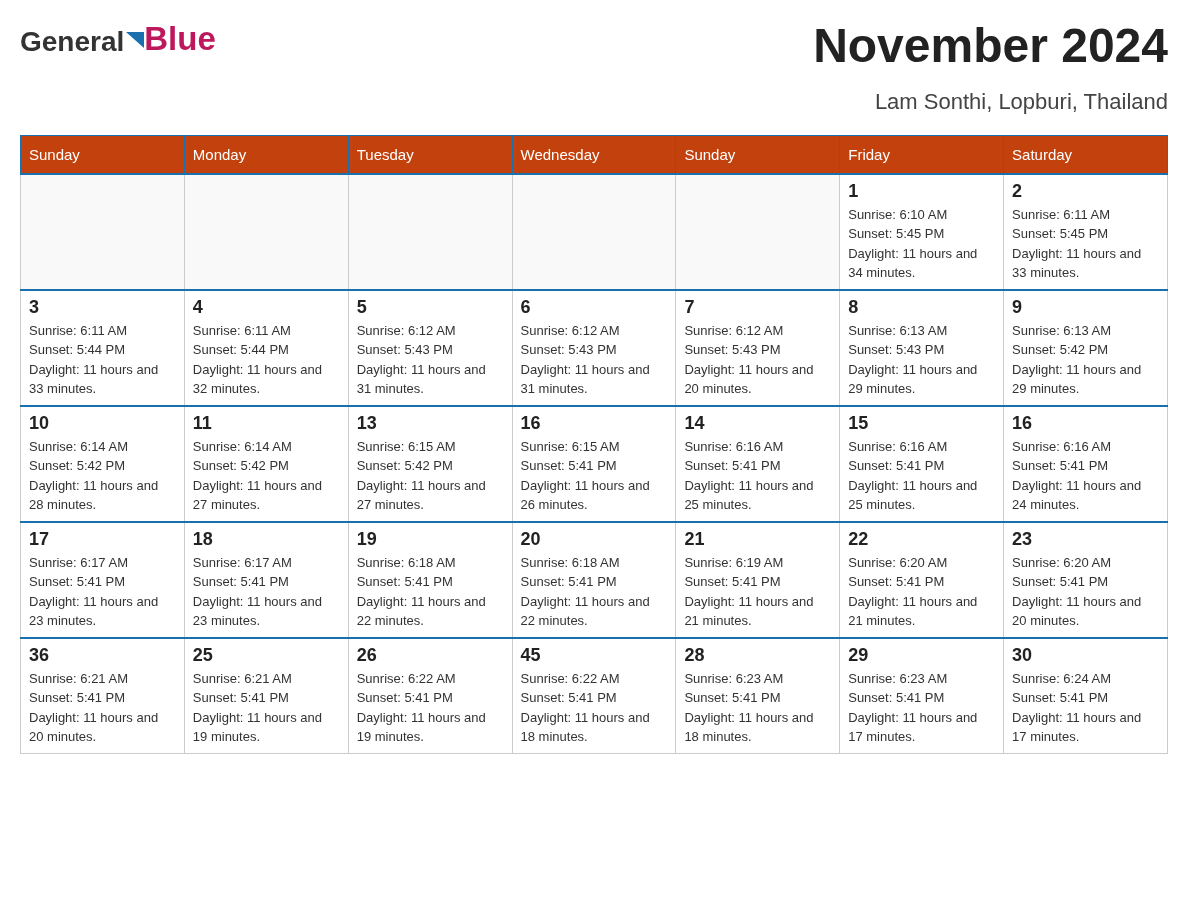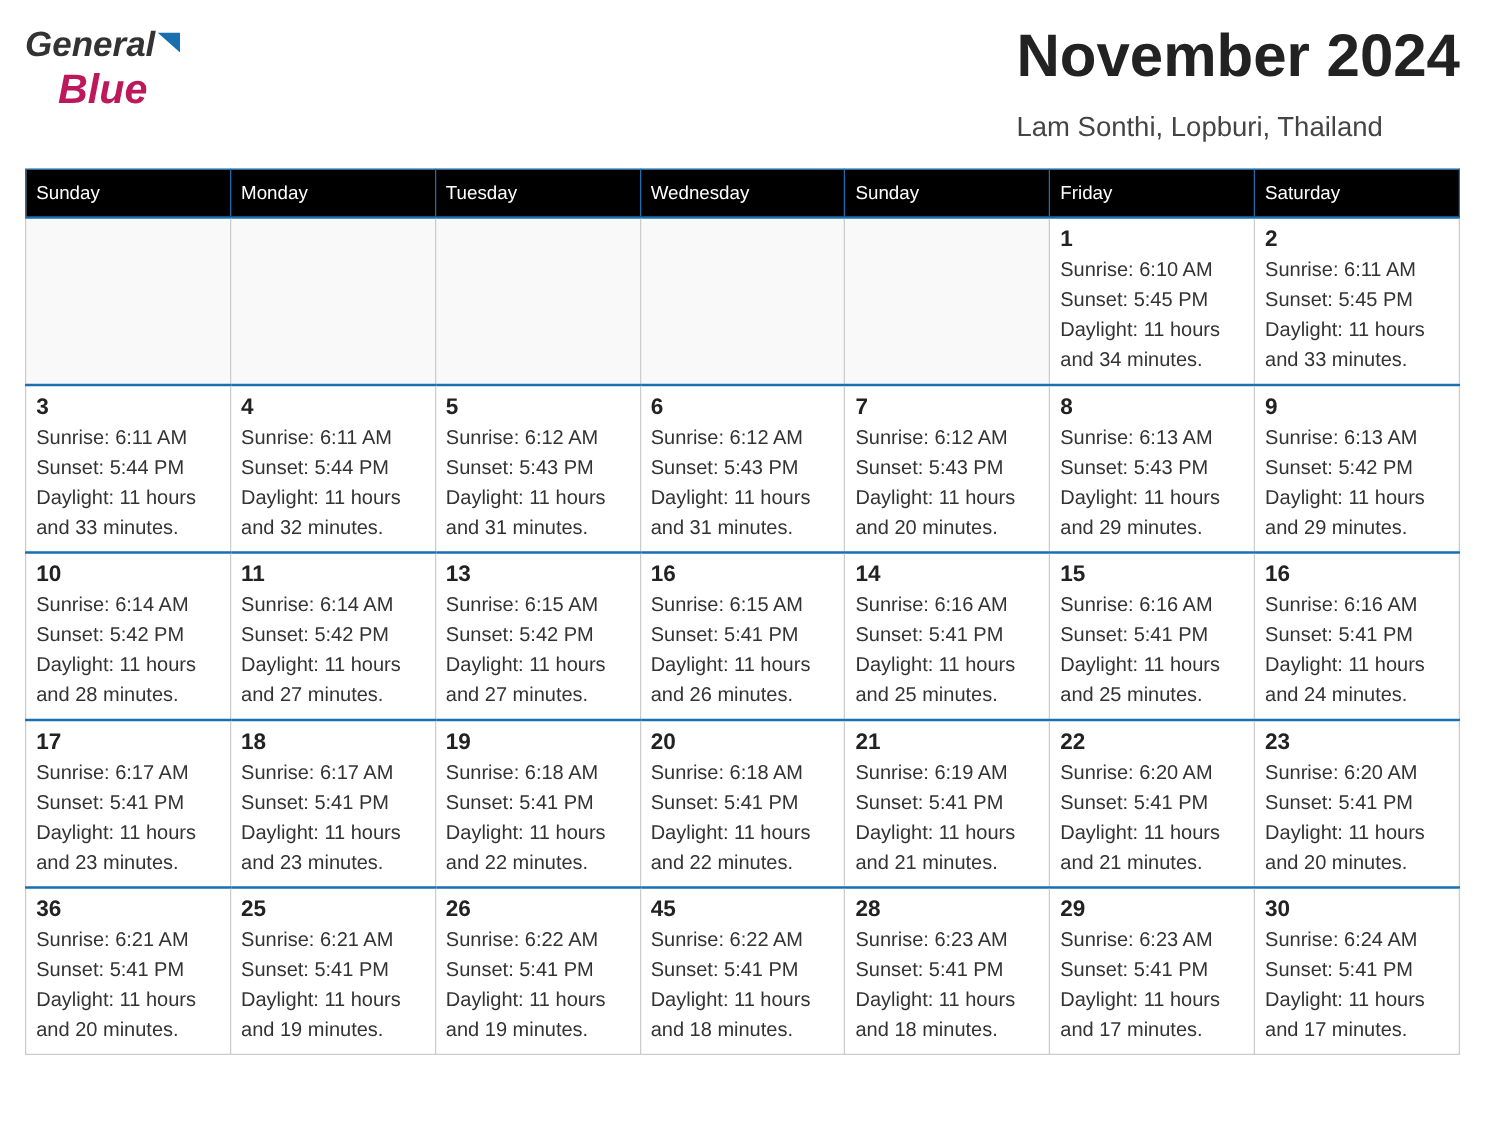--- a/index.html
+++ b/index.html
@@ -10,44 +10,44 @@
       color: #333;
     }
     .header {
       display: flex;
       justify-content: space-between;
       align-items: flex-start;
       margin-bottom: 20px;
     }
     .logo {
       display: flex;
-      flex-direction: column;
-      align-items: center;
-      font-style: italic;
+      flex-direction: row;
+      align-items: flex-end;
     }
     .title-block {
+      text-align: right;
     }
     .title-block h1 {
       font-size: 48px;
       font-weight: bold;
       color: #222;
       line-height: 1.1;
     }
     .title-block h2 {
       font-size: 22px;
       font-weight: normal;
       color: #444;
       margin-top: 16px;
     }
     .calendar {
       width: 100%;
       border-collapse: collapse;
     }
     .calendar th {
-      background-color: #000000;
+      background-color: #c2410c;
       color: #fff;
       padding: 10px 8px;
       text-align: left;
       font-size: 15px;
       font-weight: normal;
       border: 1px solid #1a6faf;
     }
     .calendar td {
       vertical-align: top;
       padding: 6px 8px;
@@ -60,21 +60,21 @@
       width: 14.28%;
     }
     .day-number {
       font-size: 18px;
       font-weight: bold;
       color: #222;
       margin-bottom: 3px;
       display: block;
     }
     .day-info {
-      font-size: 16px;
+      font-size: 13px;
       color: #333;
       line-height: 1.5;
     }
     .empty-cell {
       border-top: 2px solid #1a6faf;
       background: #f9f9f9;
     }
     .logo-line1 {
       display: flex;
       align-items: center;

